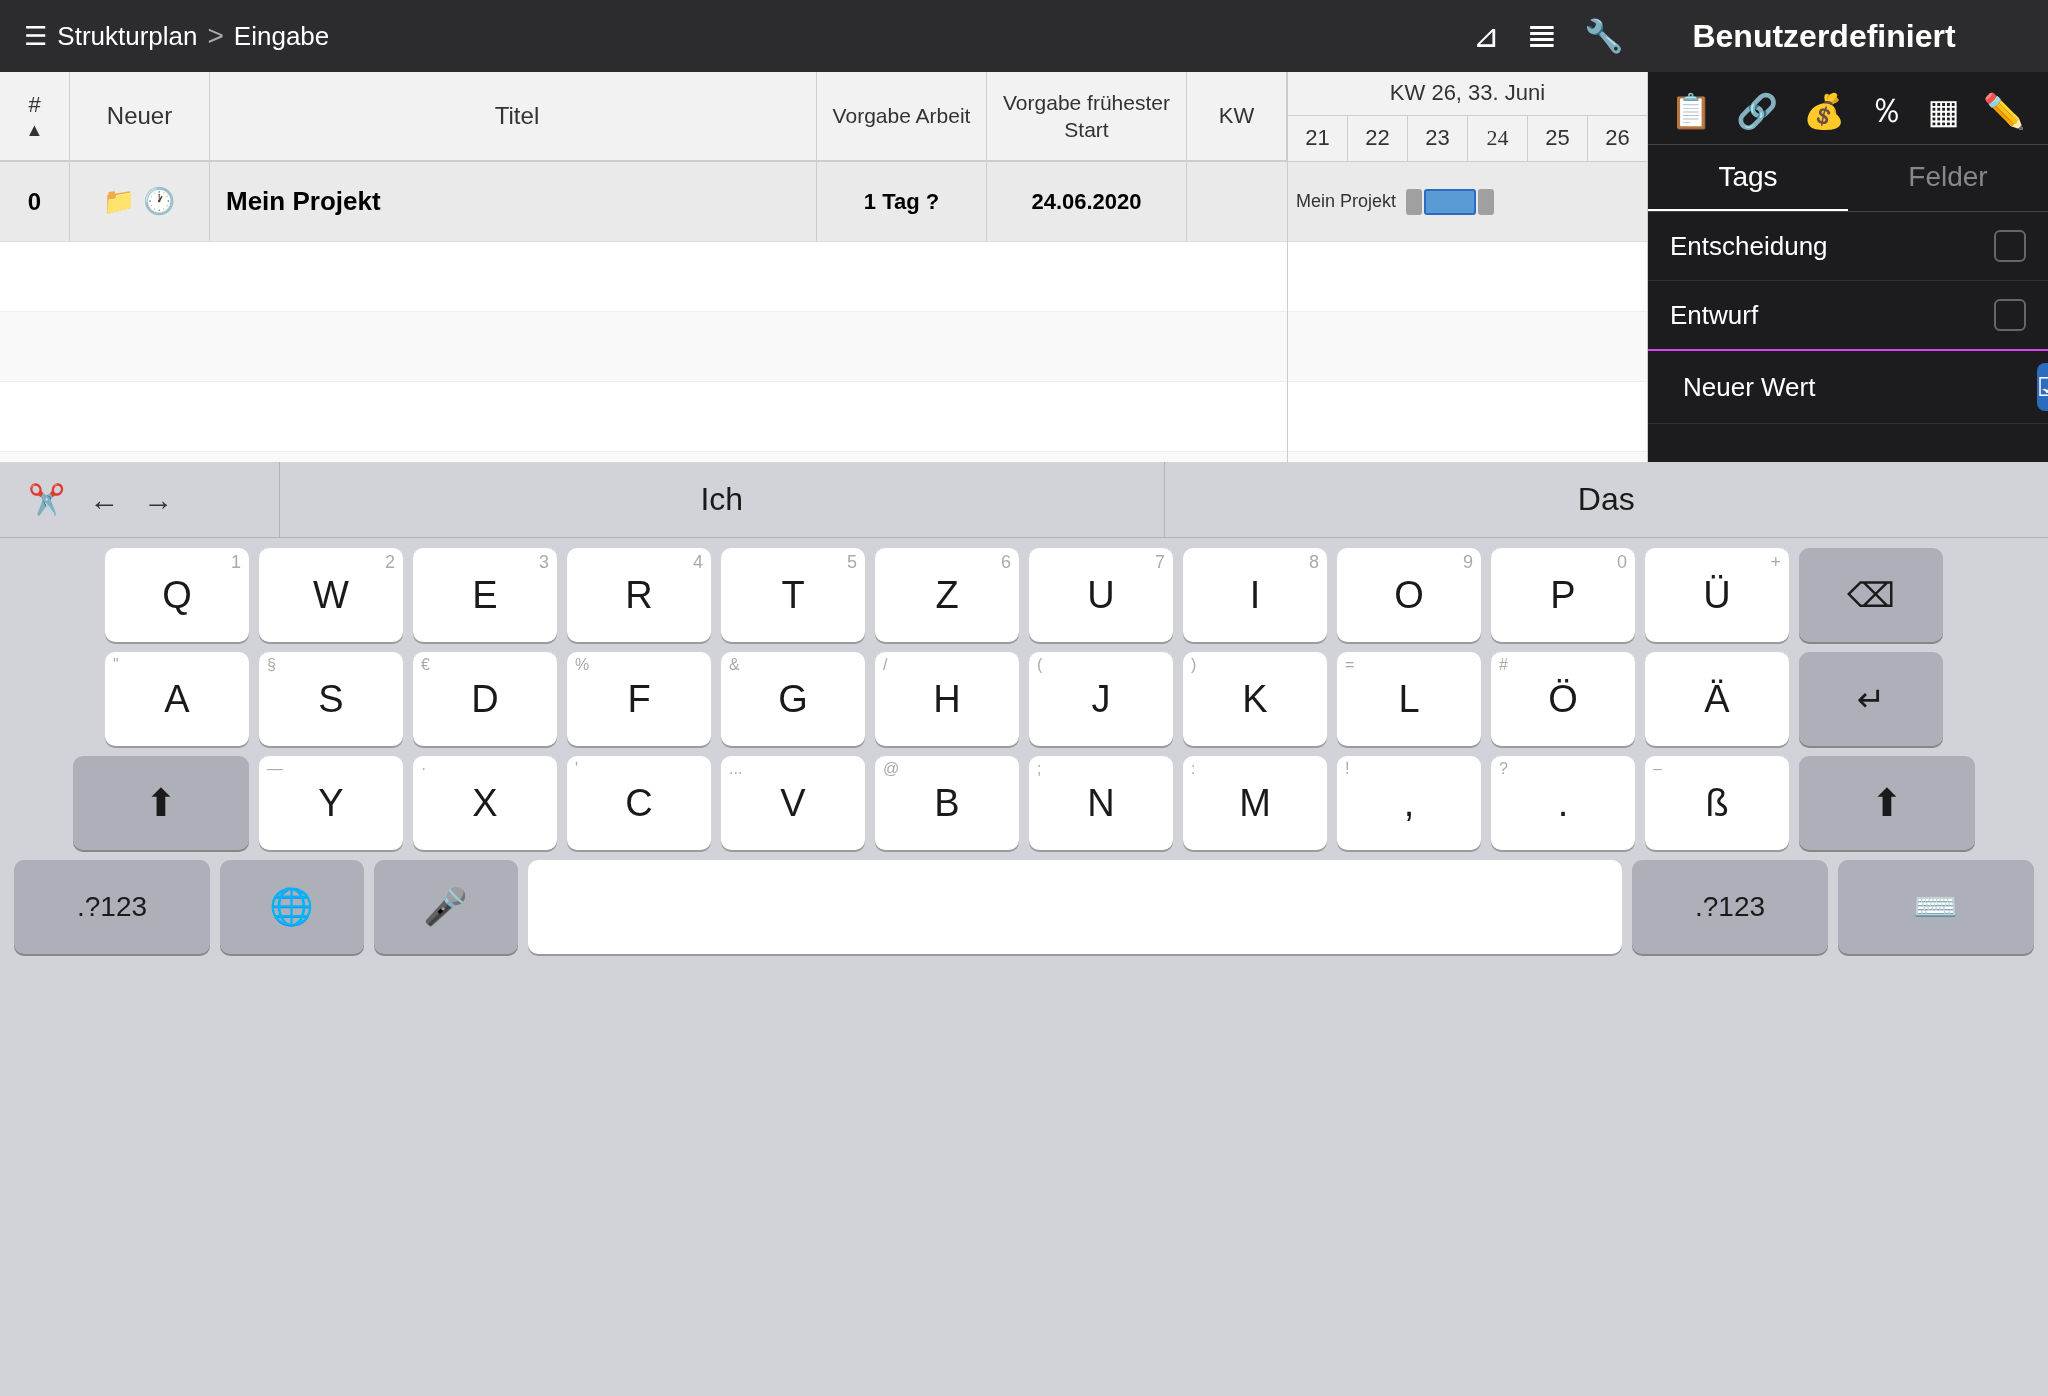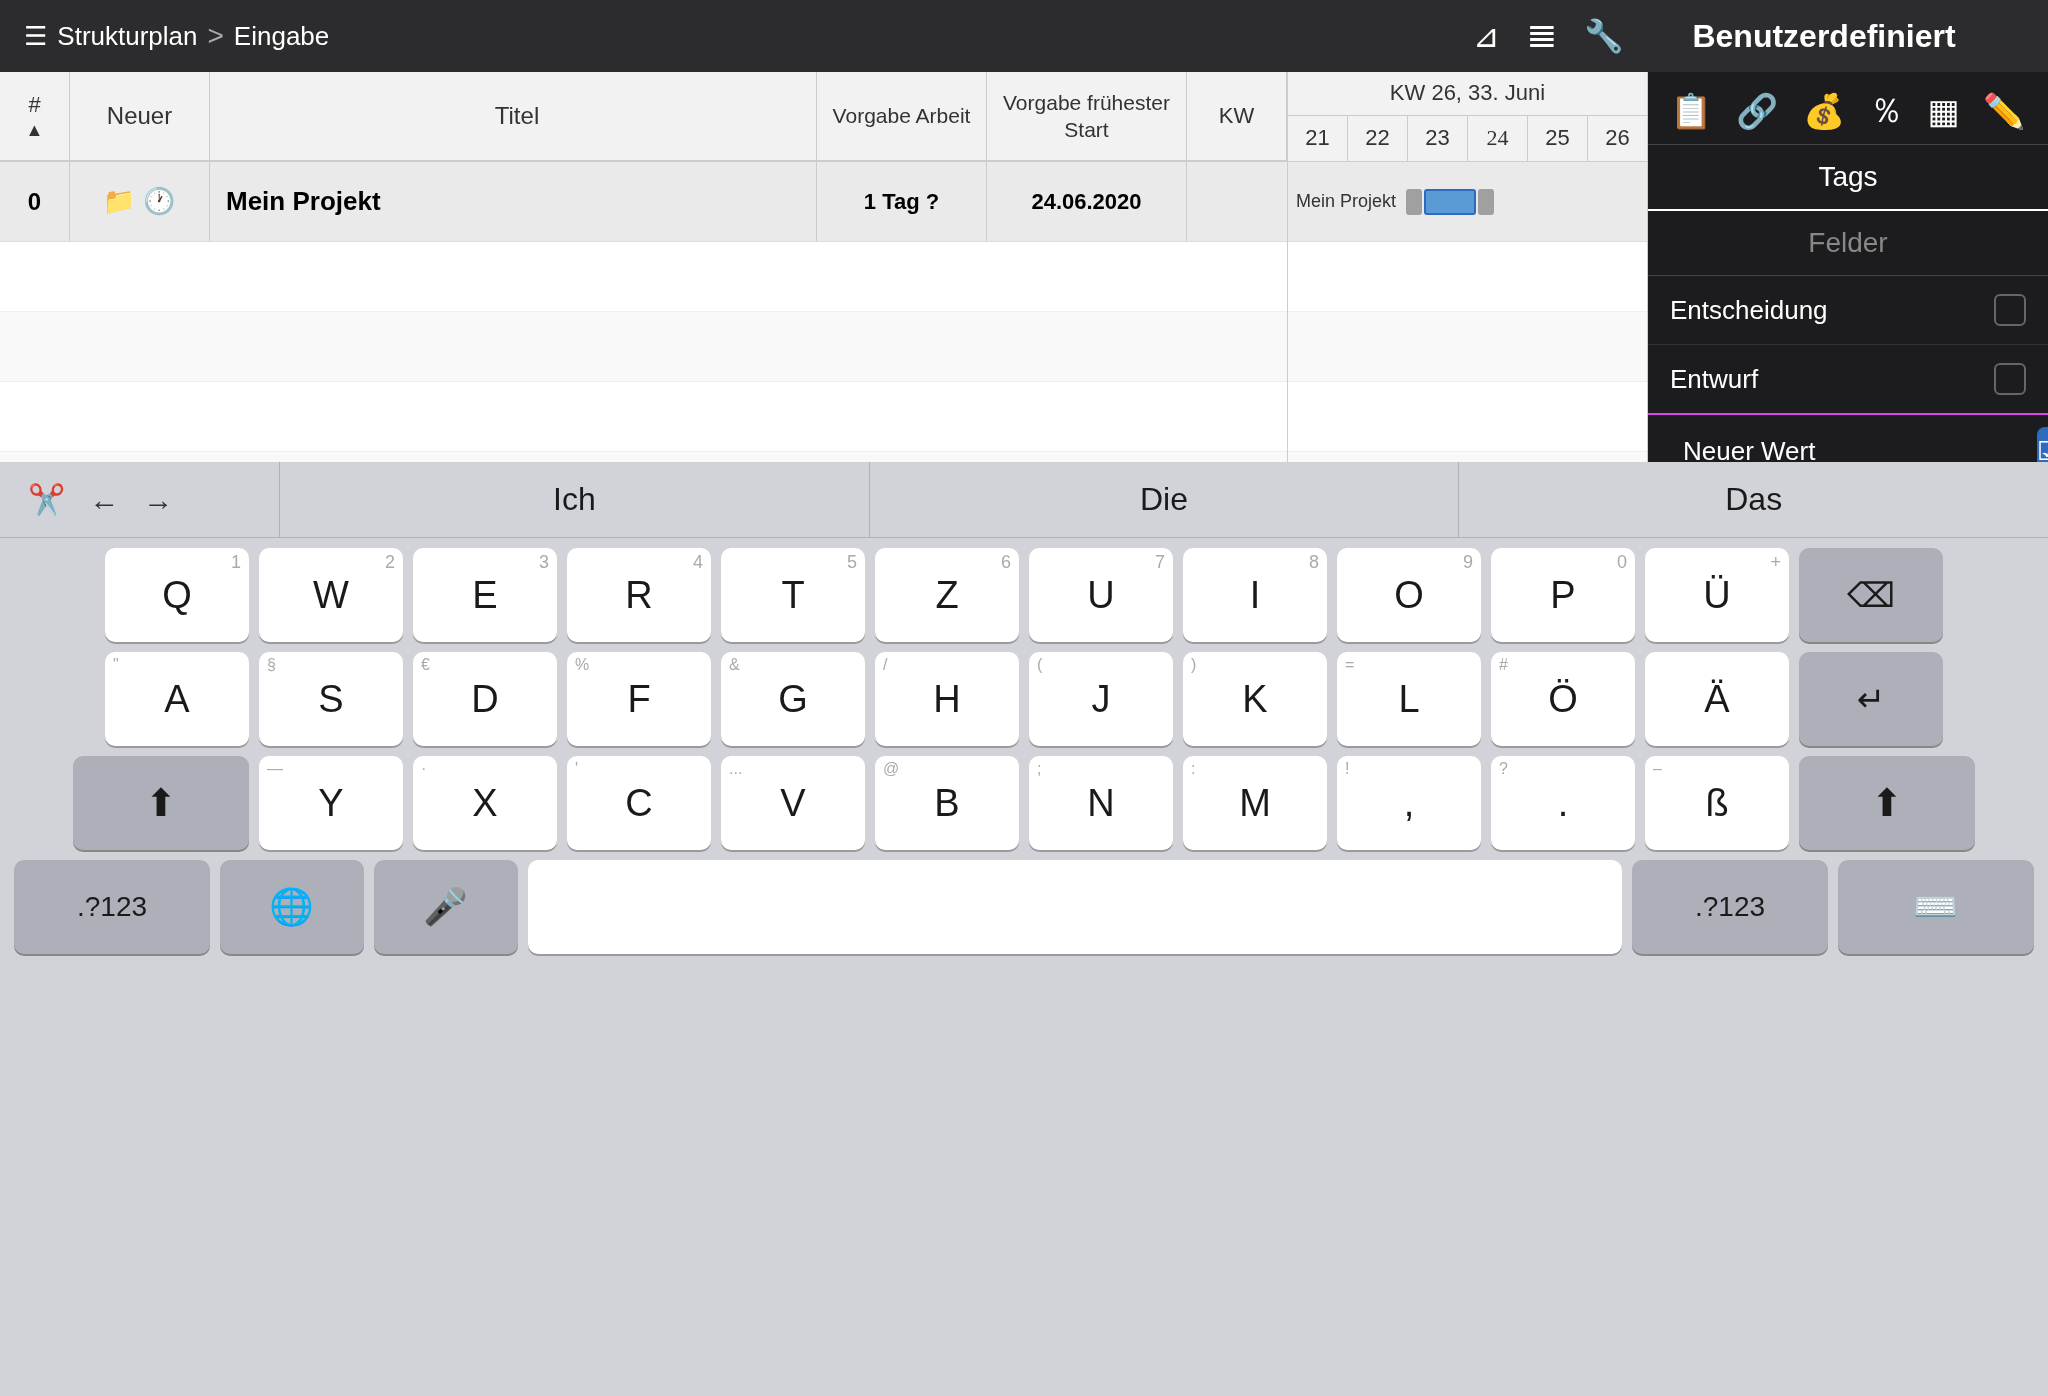--- a/index.html
+++ b/index.html
@@ -164,21 +164,21 @@
 
   <div class="right-panel" style="width:400px; background:#1c1c1e; color:white; display:flex; flex-direction:column;">
     <div style="display:flex; align-items:center; justify-content:space-around; padding:16px 10px 10px; border-bottom:1px solid #444;">
       <span style="font-size:34px; color:white;">📋</span>
       <span style="font-size:34px; color:white;">🔗</span>
       <span style="font-size:34px; color:white;">💰</span>
       <span style="font-size:34px; color:white;">％</span>
       <span style="font-size:34px; color:white;">▦</span>
       <span style="font-size:34px; color:white;">✏️</span>
     </div>
-    <div style="display:flex; border-bottom:1px solid #444;flex-direction:column;">
+    <div style="display:flex; border-bottom:1px solid #444;">
       <div style="flex:1; text-align:center; padding:16px 0; font-size:28px; color:white; border-bottom:2px solid white; cursor:pointer;">
         <span>Tags</span>
       </div>
       <div style="flex:1; text-align:center; padding:16px 0; font-size:28px; color:#888; cursor:pointer;">
         <span>Felder</span>
       </div>
     </div>
     <div style="flex:1; overflow-y:auto;">
       <div style="display:flex; align-items:center; justify-content:space-between; padding:18px 22px; border-bottom:1px solid #333;">
         <span style="font-size:26px; color:white;">Entscheidung</span>
@@ -203,23 +203,20 @@
 
   <div style="height:76px; background:#d1d3d8; display:flex; align-items:center; border-bottom:1px solid #b0b2b8;">
     <div style="width:280px; display:flex; align-items:center; gap:24px; padding:0 28px; border-right:1px solid #b0b2b8; height:100%;">
       <span style="font-size:30px; color:#333;">✂️</span>
       <span style="font-size:30px; color:#333; font-weight:bold;">←</span>
       <span style="font-size:30px; color:#333; font-weight:bold;">→</span>
     </div>
     <div style="flex:1; height:100%; display:flex; align-items:center; justify-content:center; font-size:32px; color:#1a1a1a; border-right:1px solid #b0b2b8; cursor:pointer;">
       <span>Ich</span>
     </div>
-    <div style="flex:1; height:100%; display:flex; align-items:center; justify-content:center; font-size:32px; color:#1a1a1a; border-right:1px solid #b0b2b8; cursor:pointer;">
-      <span>Die</span>
-    </div>
     <div style="flex:1; height:100%; display:flex; align-items:center; justify-content:center; font-size:32px; color:#1a1a1a; cursor:pointer;">
       <span>Das</span>
     </div>
   </div>
 
   <div style="flex:1; display:flex; flex-direction:column; gap:10px; padding:10px 14px 6px;">
 
     <div style="display:flex; justify-content:center; gap:10px;">
       <div style="width:144px; height:94px; background:white; border-radius:10px; box-shadow:0 2px 0 #9a9a9f; display:flex; flex-direction:column; align-items:center; justify-content:center; cursor:pointer; position:relative;">
         <span style="font-size:18px; color:#aaa; position:absolute; top:4px; right:8px; font-family:-apple-system,sans-serif;">1</span>

